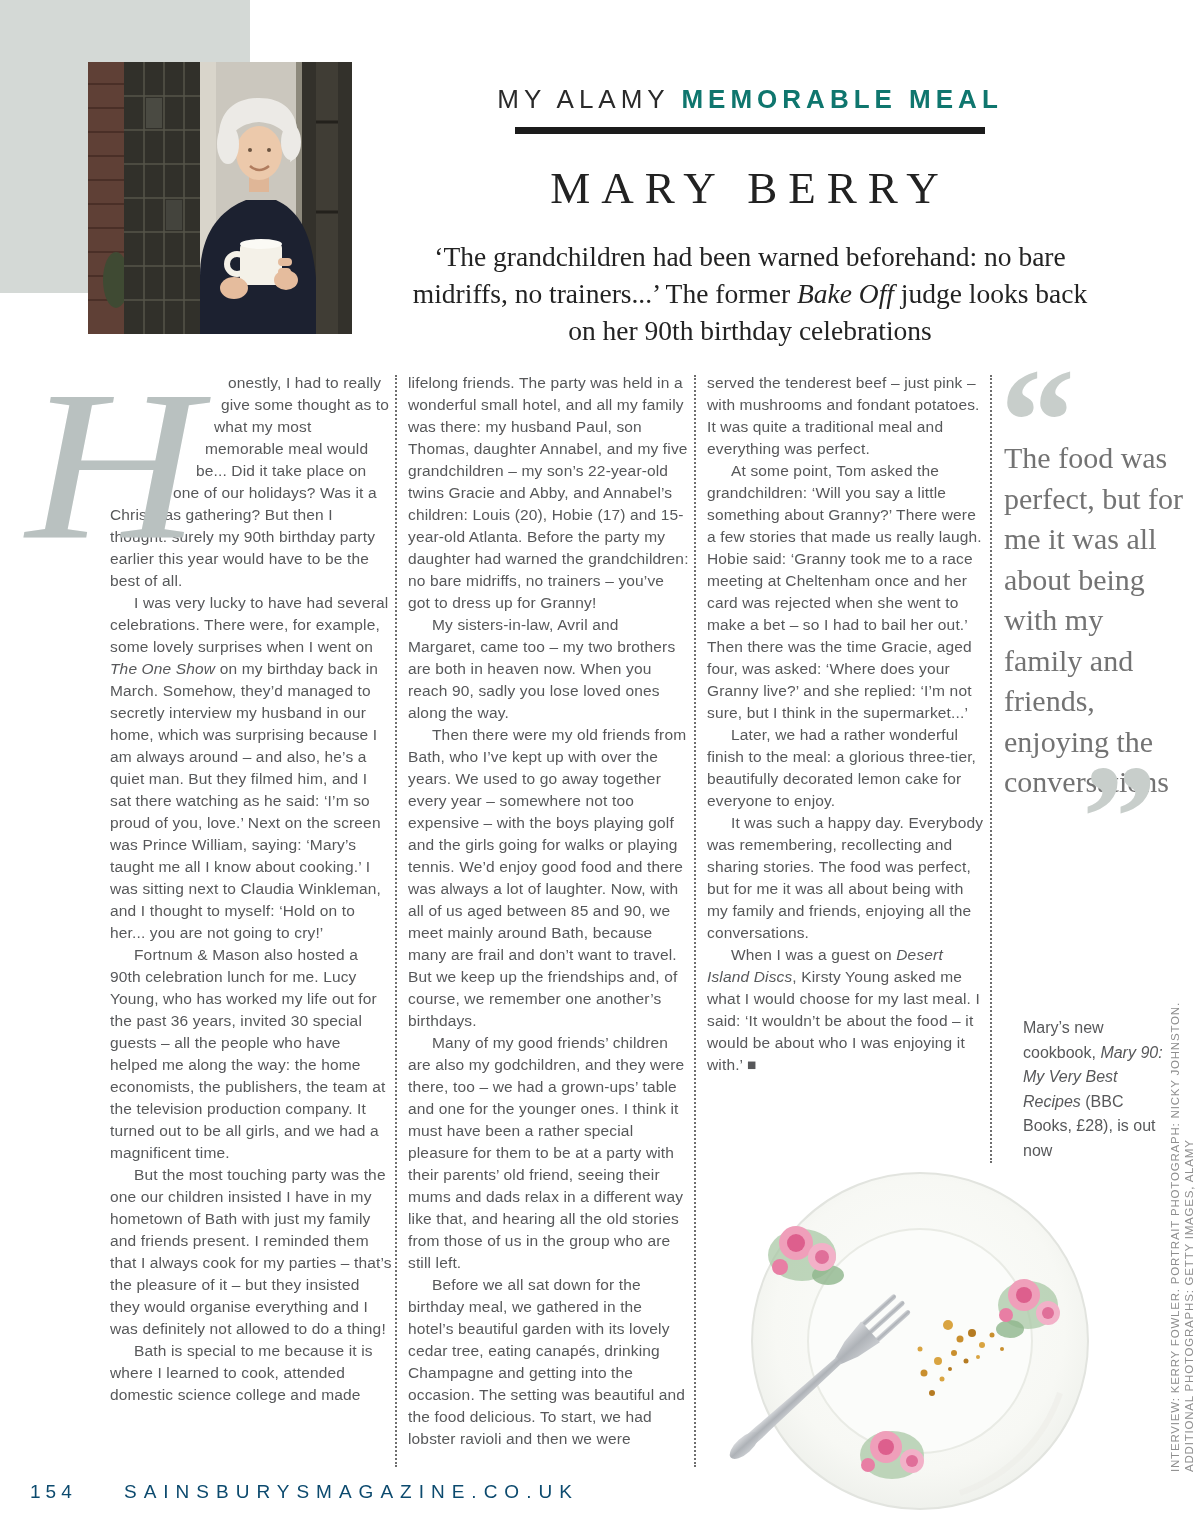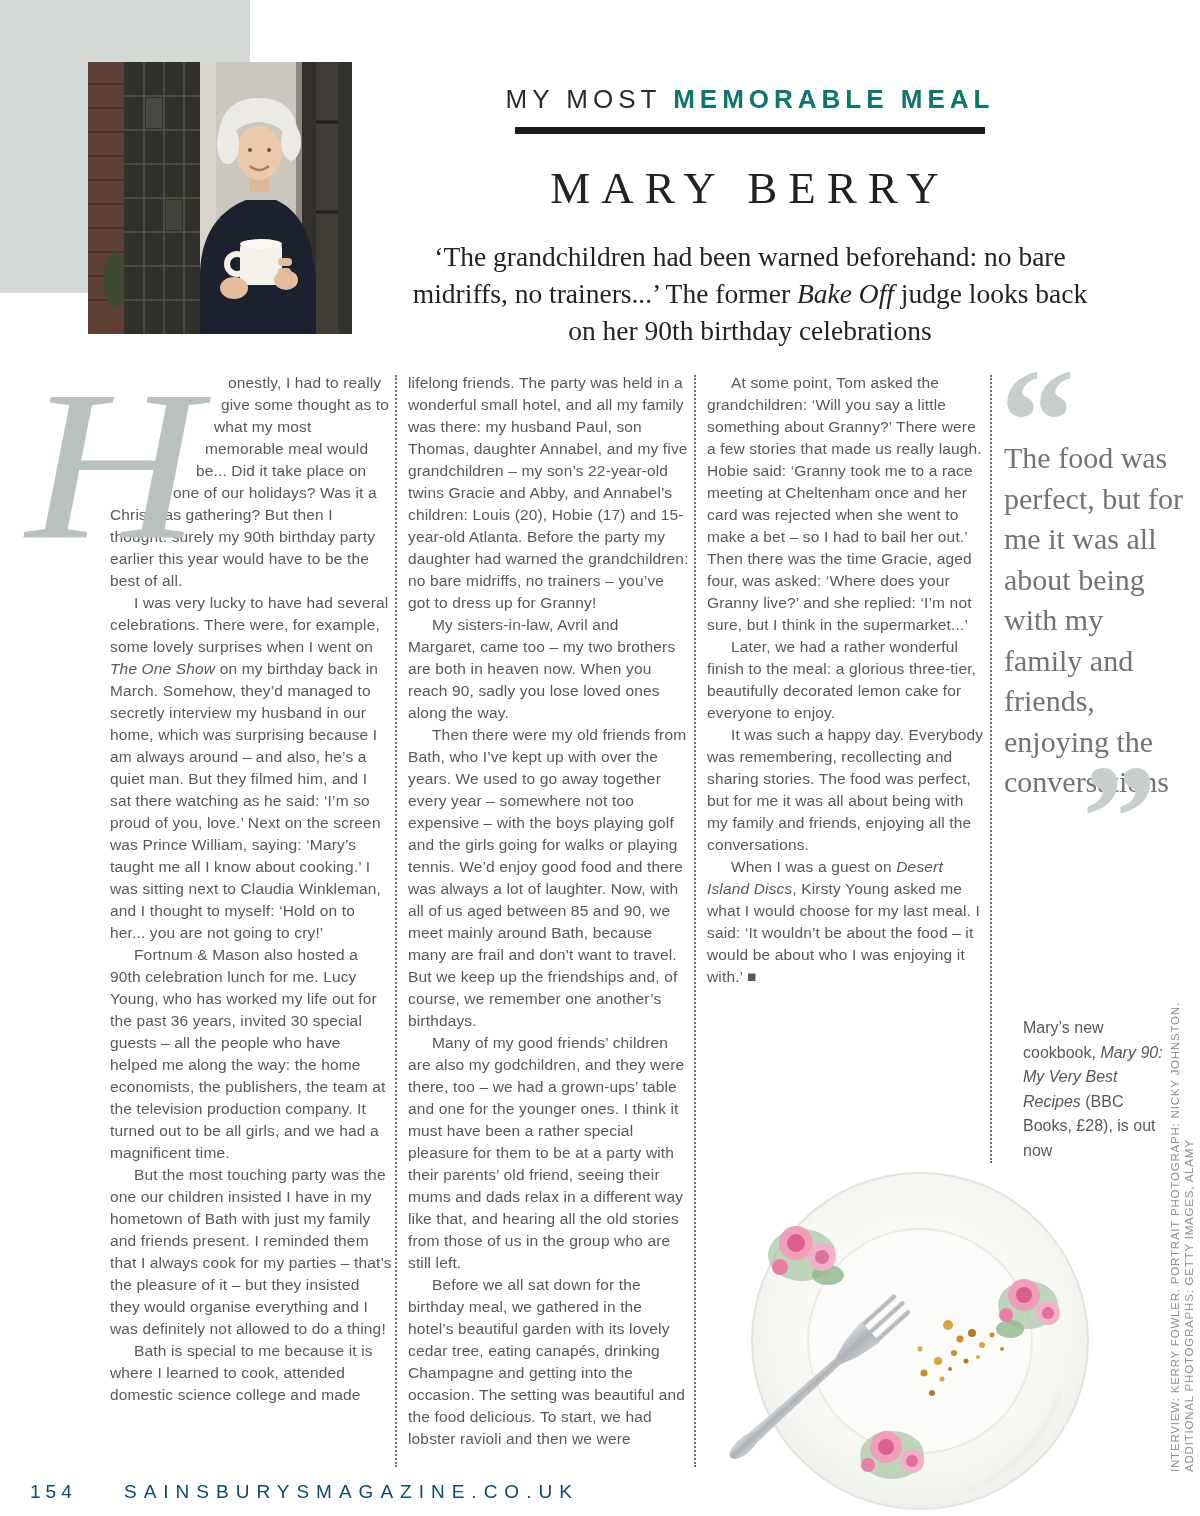--- a/index.html
+++ b/index.html
@@ -153,21 +153,21 @@
 
     <ellipse cx="146" cy="226" rx="14" ry="11" fill="#e5bc9d"></ellipse>
     <ellipse cx="198" cy="218" rx="12" ry="10" fill="#e5bc9d"></ellipse>
     <rect x="190" y="196" width="14" height="8" rx="4" fill="#e5bc9d"></rect>
     <rect x="190" y="206" width="13" height="8" rx="4" fill="#e5bc9d"></rect>
   </svg>
 </div>
 
 <div class="header">
   <div class="kicker">
-    <span class="light">MY MOST</span>
+    <span class="light">MY ALAMY</span>
     <span class="bold">MEMORABLE MEAL</span>
   </div>
   <div class="kicker-rule"></div>
   <div class="title">MARY BERRY</div>
   <div class="standfirst"><span>‘The grandchildren had been warned beforehand: no bare midriffs, no trainers...’ The former </span><em>Bake Off</em><span> judge looks back on her 90th birthday celebrations</span></div>
 </div>
 
 <div class="col col-1">
   <span class="dropcap">H</span>
   <div class="dcf"></div>
@@ -178,20 +178,21 @@
     <p class="ind"><span>Bath is special to me because it is where I learned to cook, attended domestic science college and made</span></p>
   </div>
 <div class="col col-2">
     <p><span>lifelong friends. The party was held in a wonderful small hotel, and all my family was there: my husband Paul, son Thomas, daughter Annabel, and my five grandchildren – my son’s 22-year-old twins Gracie and Abby, and Annabel’s children: Louis (20), Hobie (17) and 15-year-old Atlanta. Before the party my daughter had warned the grandchildren: no bare midriffs, no trainers – you’ve got to dress up for Granny!</span></p>
     <p class="ind"><span>My sisters-in-law, Avril and Margaret, came too – my two brothers are both in heaven now. When you reach 90, sadly you lose loved ones along the way.</span></p>
     <p class="ind"><span>Then there were my old friends from Bath, who I’ve kept up with over the years. We used to go away together every year – somewhere not too expensive – with the boys playing golf and the girls going for walks or playing tennis. We’d enjoy good food and there was always a lot of laughter. Now, with all of us aged between 85 and 90, we meet mainly around Bath, because many are frail and don’t want to travel. But we keep up the friendships and, of course, we remember one another’s birthdays.</span></p>
     <p class="ind"><span>Many of my good friends’ children are also my godchildren, and they were there, too – we had a grown-ups’ table and one for the younger ones. I think it must have been a rather special pleasure for them to be at a party with their parents’ old friend, seeing their mums and dads relax in a different way like that, and hearing all the old stories from those of us in the group who are still left.</span></p>
     <p class="ind"><span>Before we all sat down for the birthday meal, we gathered in the hotel’s beautiful garden with its lovely cedar tree, eating canapés, drinking Champagne and getting into the occasion. The setting was beautiful and the food delicious. To start, we had lobster ravioli and then we were</span></p>
   </div>
 <div class="col col-3">
+    <p><span>served the tenderest beef – just pink – with mushrooms and fondant potatoes. It was quite a traditional meal and everything was perfect.</span></p>
     <p class="ind"><span>At some point, Tom asked the grandchildren: ‘Will you say a little something about Granny?’ There were a few stories that made us really laugh. Hobie said: ‘Granny took me to a race meeting at Cheltenham once and her card was rejected when she went to make a bet – so I had to bail her out.’ Then there was the time Gracie, aged four, was asked: ‘Where does your Granny live?’ and she replied: ‘I’m not sure, but I think in the supermarket...’</span></p>
     <p class="ind"><span>Later, we had a rather wonderful finish to the meal: a glorious three-tier, beautifully decorated lemon cake for everyone to enjoy.</span></p>
     <p class="ind"><span>It was such a happy day. Everybody was remembering, recollecting and sharing stories. The food was perfect, but for me it was all about being with my family and friends, enjoying all the conversations.</span></p>
     <p class="ind"><span>When I was a guest on </span><em>Desert Island Discs</em><span>, Kirsty Young asked me what I would choose for my last meal. I said: ‘It wouldn’t be about the food – it would be about who I was enjoying it with.’ ■</span></p>
   </div>
 
 <div class="vrule vrule-1"></div>
 <div class="vrule vrule-2"></div>
 <div class="vrule vrule-3"></div>
 

